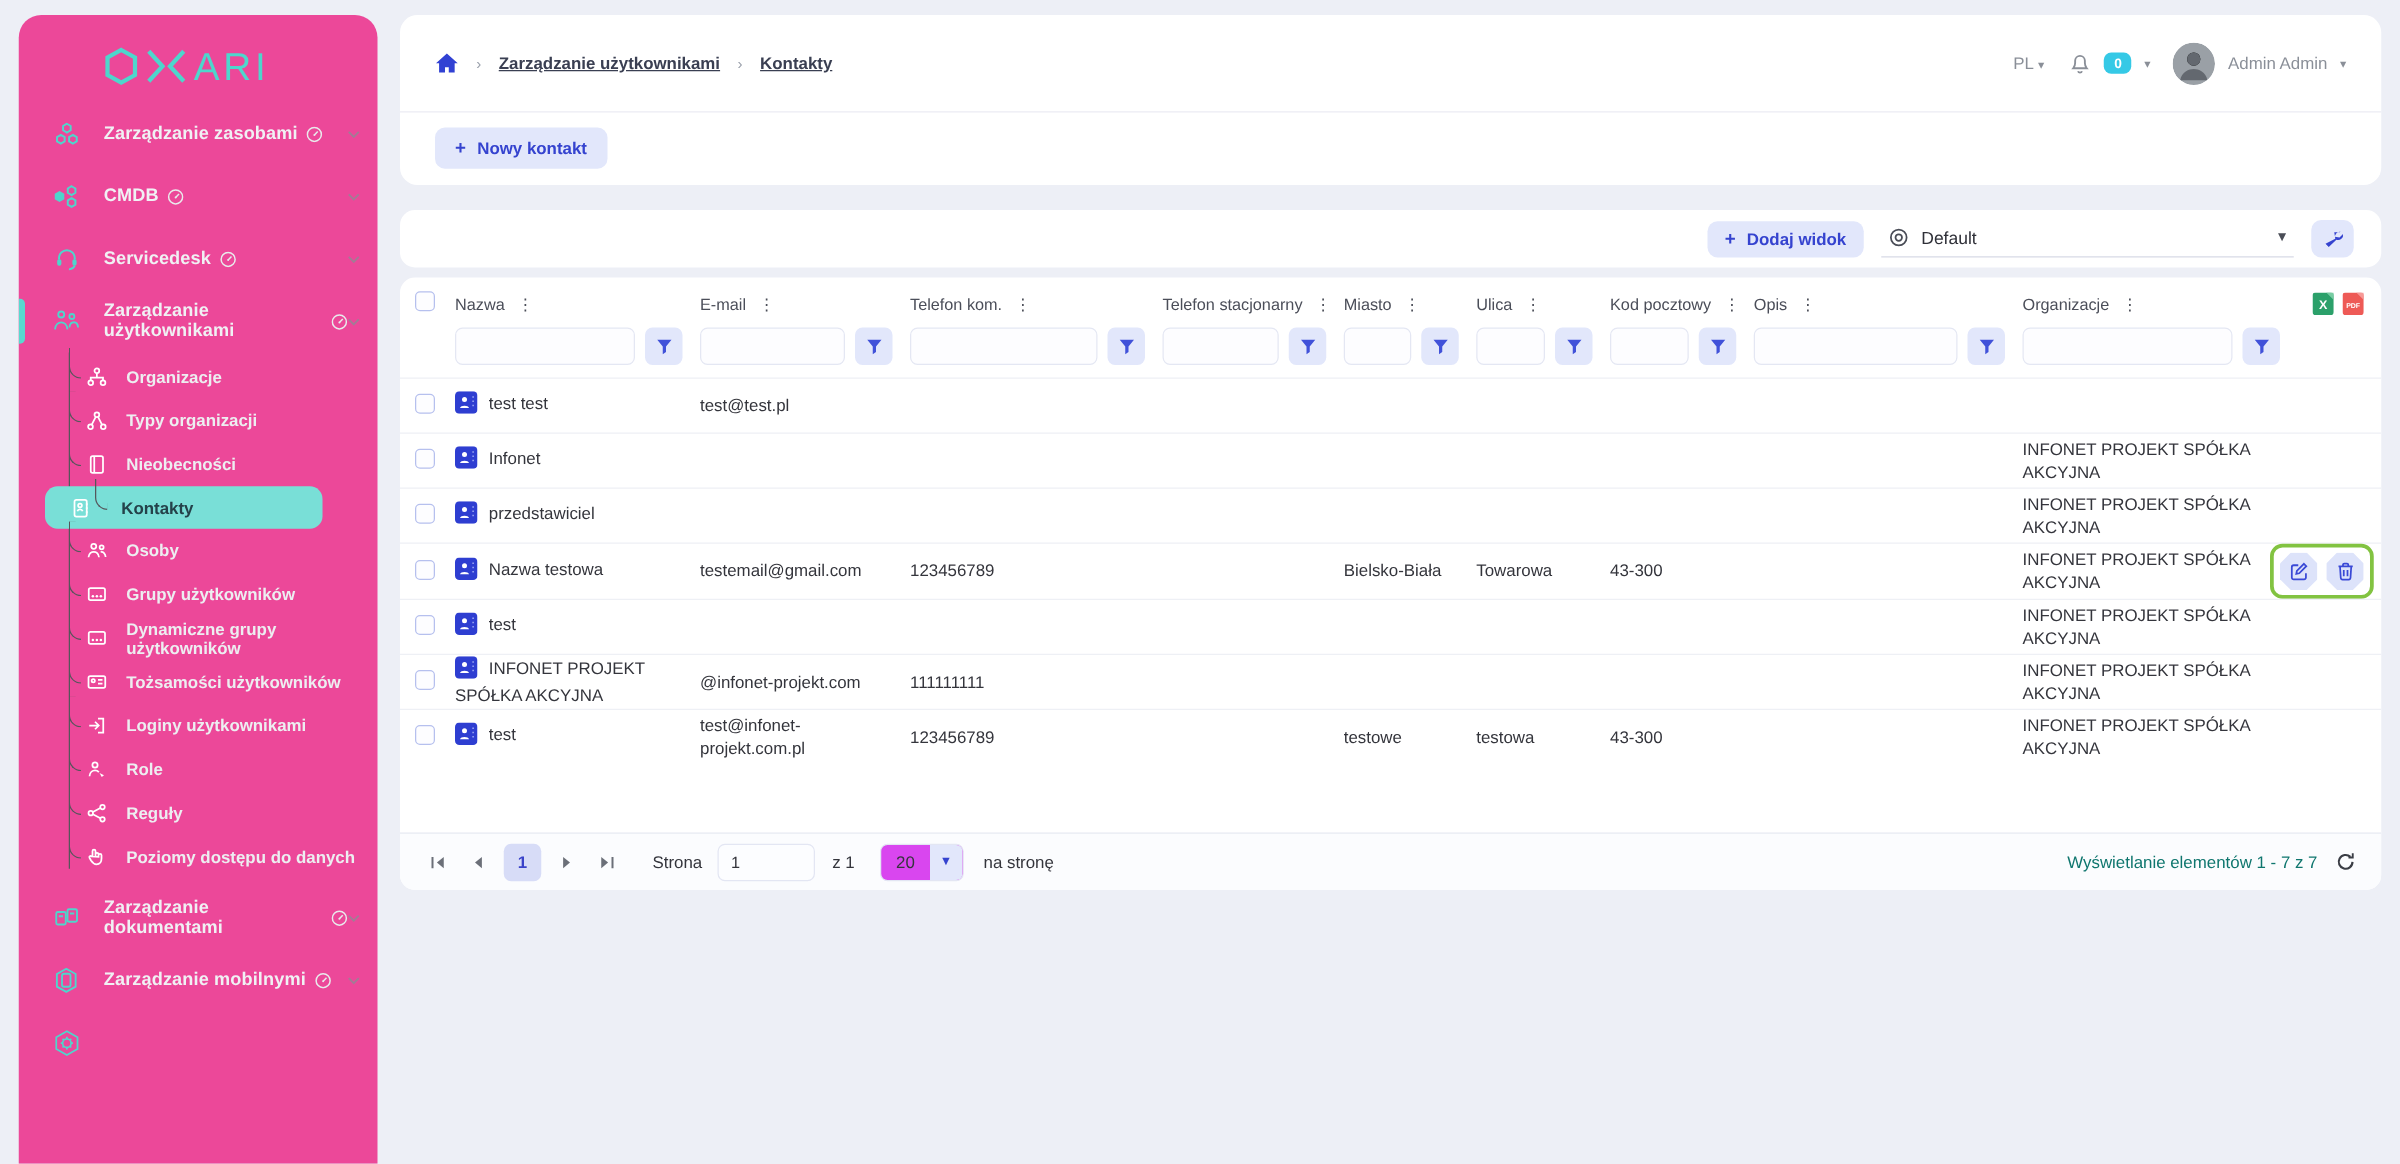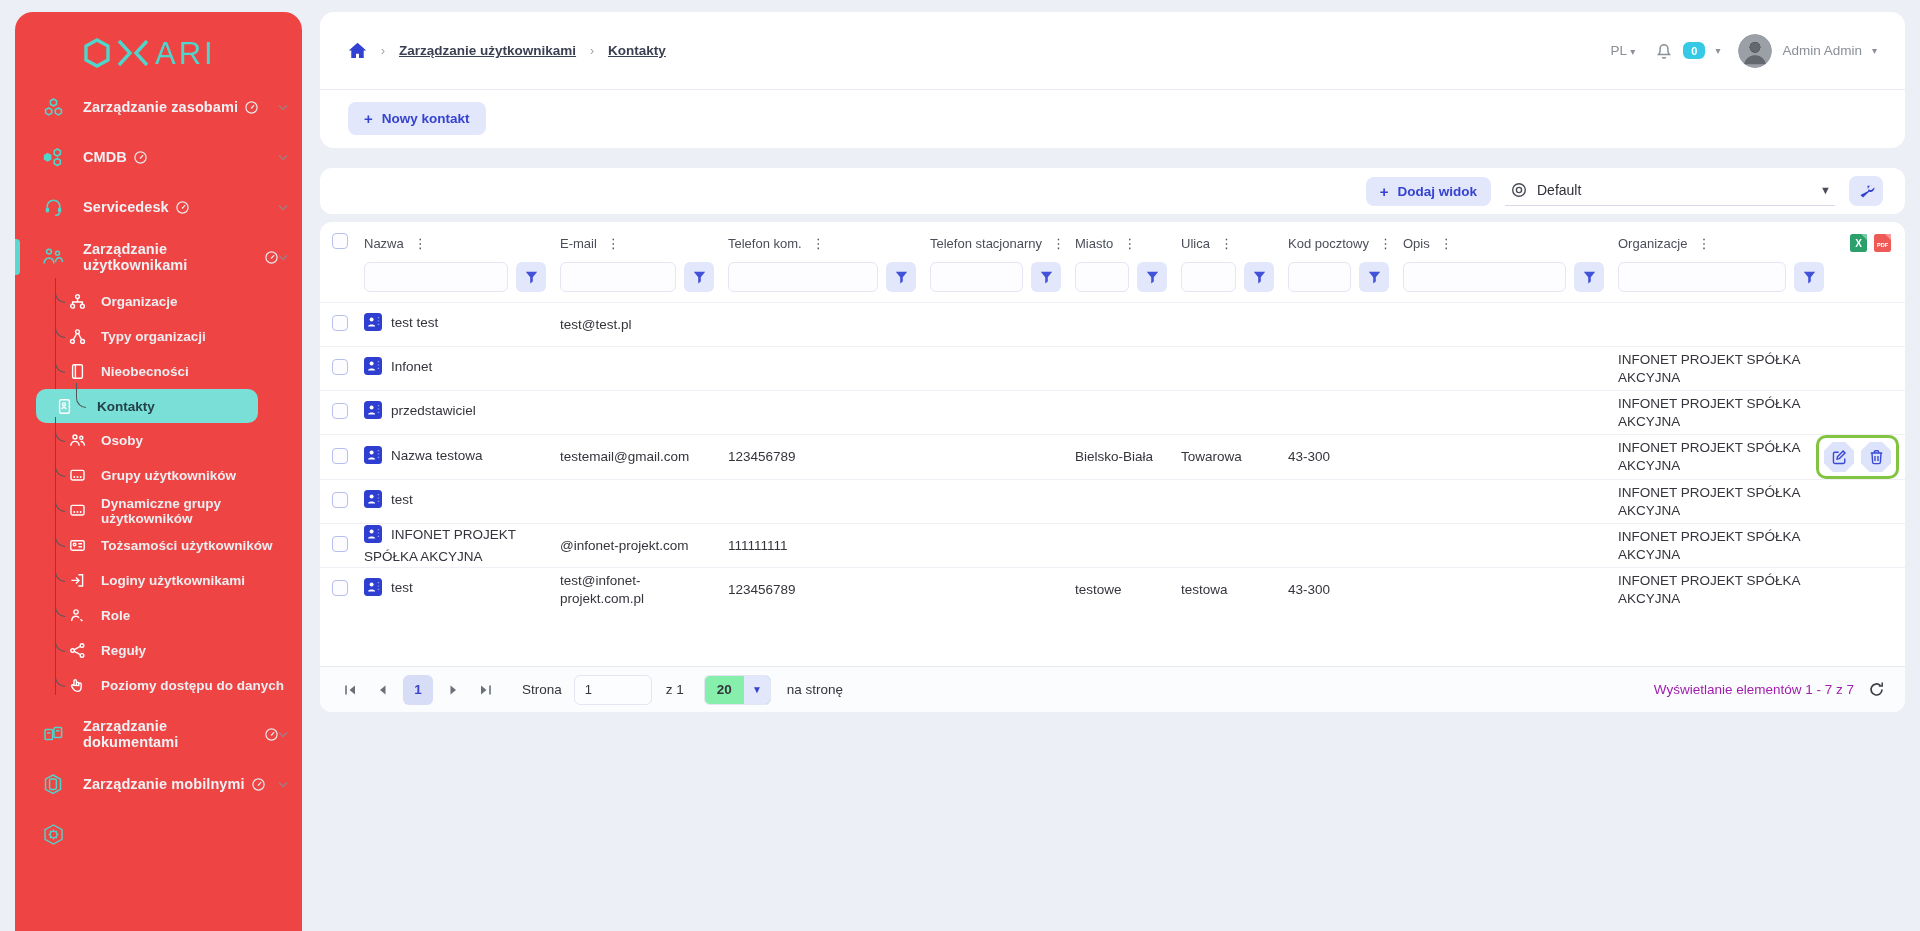--- a/index.html
+++ b/index.html
@@ -1,21 +1,21 @@
 <!DOCTYPE html>
 <html><head>
 <meta charset="utf-8">
 <style>
   * { margin:0; padding:0; box-sizing:border-box; }
   html,body { width:1920px; height:931px; overflow:hidden; }
   body { font-family:"Liberation Sans", sans-serif; background:#edeff6; position:relative; color:#34353c; }
 
   
   .sidebar { position:absolute; left:15px; top:12px; width:287px; height:919px;
-             background:#ef4444; border-radius:18px 18px 0 0; overflow:hidden; }
+             background:#ec4899; border-radius:18px 18px 0 0; overflow:hidden; }
   .logo { height:70px; display:flex; align-items:center; justify-content:center; padding-top:14px; }
   .sgroup { position:relative; height:50px; display:flex; align-items:center; padding:0 14px 0 26px; cursor:pointer; }
   .sgroup .gicon { width:24px; height:22px; display:flex; align-items:center; justify-content:center; margin-right:18px; flex:none; }
   .sgroup .glabel { color:#f0f1f4; font-size:14.5px; font-weight:700; letter-spacing:.1px; }
   .sgroup .gauge { margin-left:7px; display:flex; align-items:center; }
   .sgroup .gchev { margin-left:auto; display:flex; align-items:center; opacity:.75; }
   .sgroup.active::before { content:""; position:absolute; left:0; top:7px; width:5px; height:36px;
                            background:#59d9cf; border-radius:0 4px 4px 0; }
   .submenu { position:relative; padding:2px 0 6px 0; }
   .submenu::before { content:""; position:absolute; left:40px; top:0; bottom:14px; width:1px; background:#55565b; }
@@ -83,25 +83,25 @@
   
   .tfooter { margin-top:auto; height:46px; border-top:1px solid #e8eaf2; background:#fbfcfe;
              display:flex; align-items:center; padding:0 20px; gap:12px; }
   .pgbtn { background:none; border:none; cursor:pointer; display:inline-flex; align-items:center; padding:4px; }
   .page-chip { width:30px; height:30px; background:#d7dcf7; color:#3a43c9; border-radius:6px; font-weight:700;
                display:inline-flex; align-items:center; justify-content:center; font-size:13.5px; }
   .pg-label { font-size:13.5px; color:#34353c; margin-left:14px; }
   .pg-input { width:78px; height:30px; border:1px solid #e3e6f3; border-radius:6px; background:#fcfdff;
               font-family:"Liberation Sans", sans-serif; font-size:13px; padding:0 10px; color:#34353c; }
   .pg-select { display:inline-flex; align-items:center; height:30px; border:1px solid #e3e6f3; border-radius:6px;
-               overflow:hidden; background:#86efac; cursor:pointer;font-weight:bold; }
+               overflow:hidden; background:#d946ef; cursor:pointer; }
   .pg-select .val { padding:0 12px; font-size:13.5px; }
   .pg-select .sc { width:26px; height:100%; background:#e2e7fb; color:#3543cf; font-size:10px;
                    display:inline-flex; align-items:center; justify-content:center; }
-  .pg-right { margin-left:auto; display:flex; align-items:center; gap:14px; font-size:13.5px; color:#a21caf; }
+  .pg-right { margin-left:auto; display:flex; align-items:center; gap:14px; font-size:13.5px; color:#0f766e; }
 </style>
 </head>
 <body>
 
 <div class="sidebar">
   <div class="logo">
     <svg width="152" height="36" viewBox="0 0 152 36">
       <polygon points="14,4 25,10 25,24 14,30 3,24 3,10" fill="none" stroke="#4ed6cc" stroke-width="3.4"></polygon>
       <path d="M36 5 L47 17 L36 29" fill="none" stroke="#4ed6cc" stroke-width="3.4"></path>
       <path d="M64 5 L53 17 L64 29" fill="none" stroke="#4ed6cc" stroke-width="3.4"></path>

